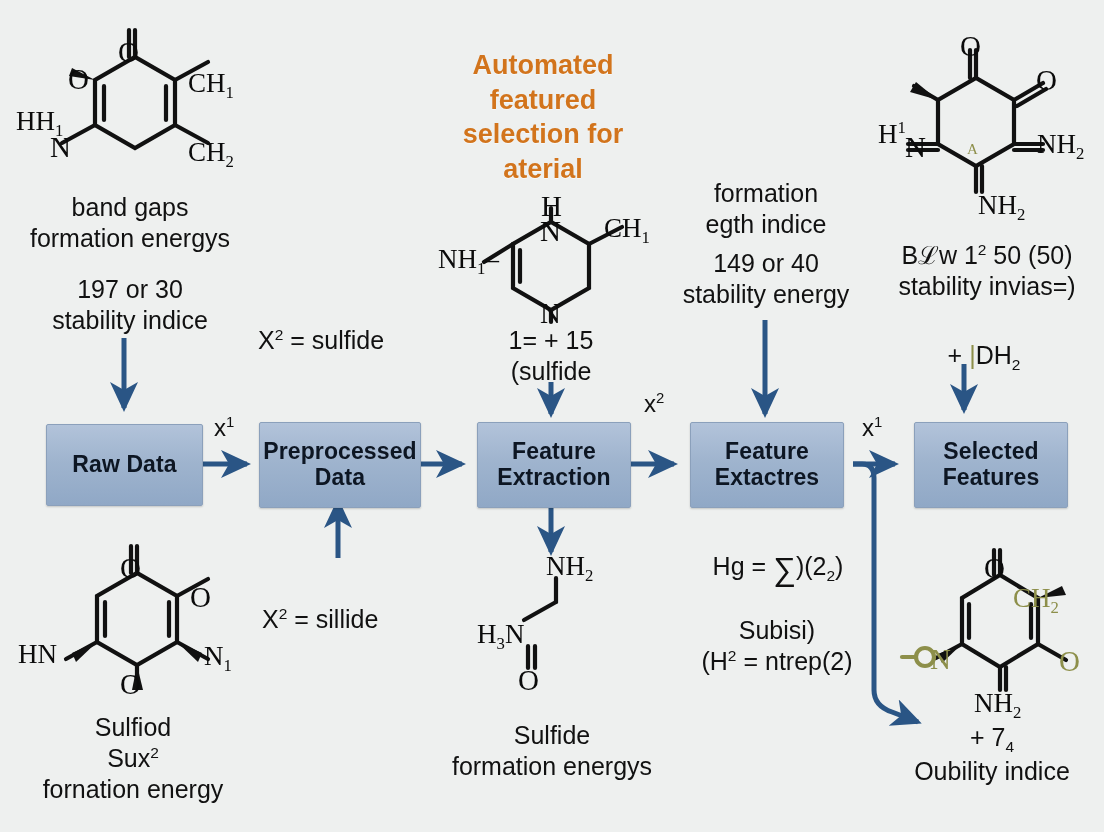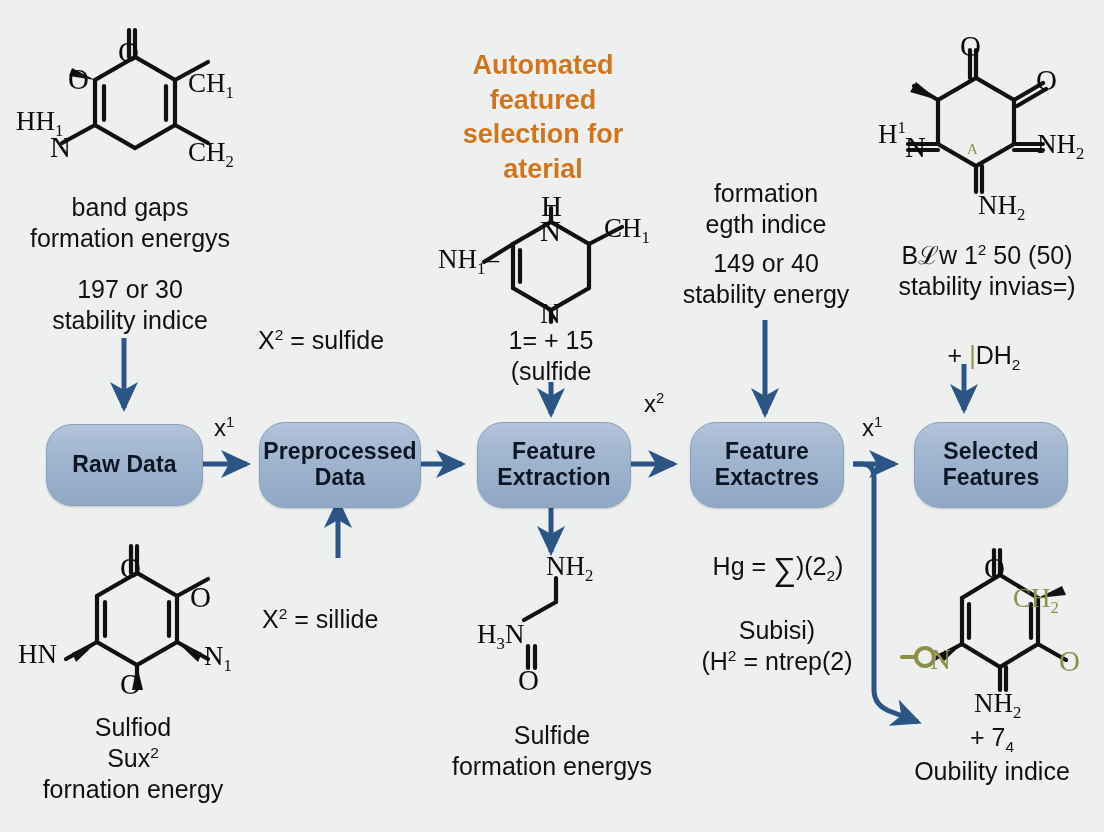--- a/index.html
+++ b/index.html
@@ -10,21 +10,21 @@
     overflow:hidden;
     position:relative;
   }
   #stage{position:absolute;left:0;top:0;width:1104px;height:832px;}
   svg{position:absolute;left:0;top:0;width:1104px;height:832px;overflow:visible;}
   svg.layer{pointer-events:none;}
 
   
   .pbox{
     position:absolute;
-    border-radius:26px;
+    border-radius:2px;
     background:linear-gradient(180deg,#b2c3da 0%,#9fb4ce 45%,#90a8c6 100%);
     border:1px solid #8ba0bb;
     box-shadow:0 1px 2px rgba(0,0,0,.18);
     display:flex;align-items:center;justify-content:center;
     text-align:center;
     color:#0d1623;
     font-weight:bold;
     font-size:23px;
     line-height:1.12;
     letter-spacing:.1px;

